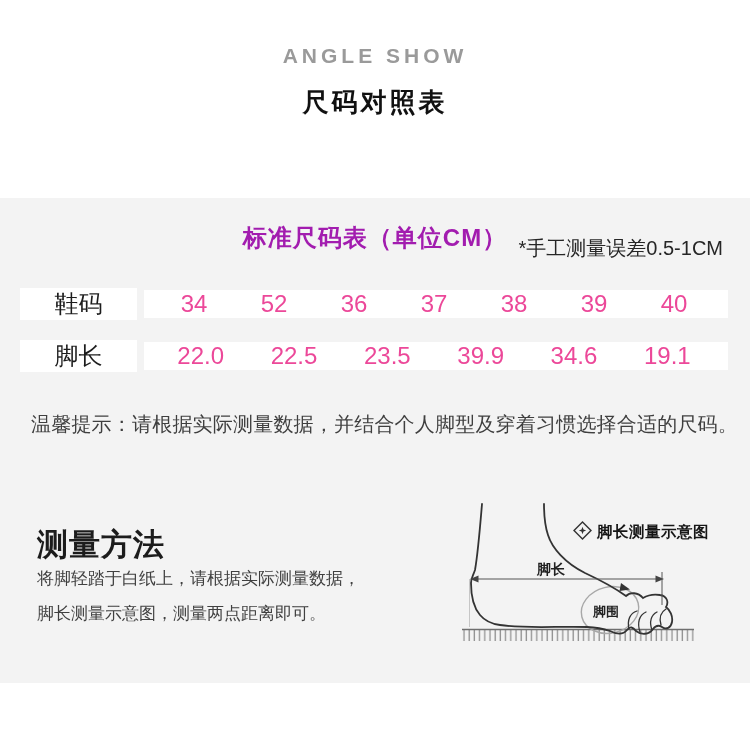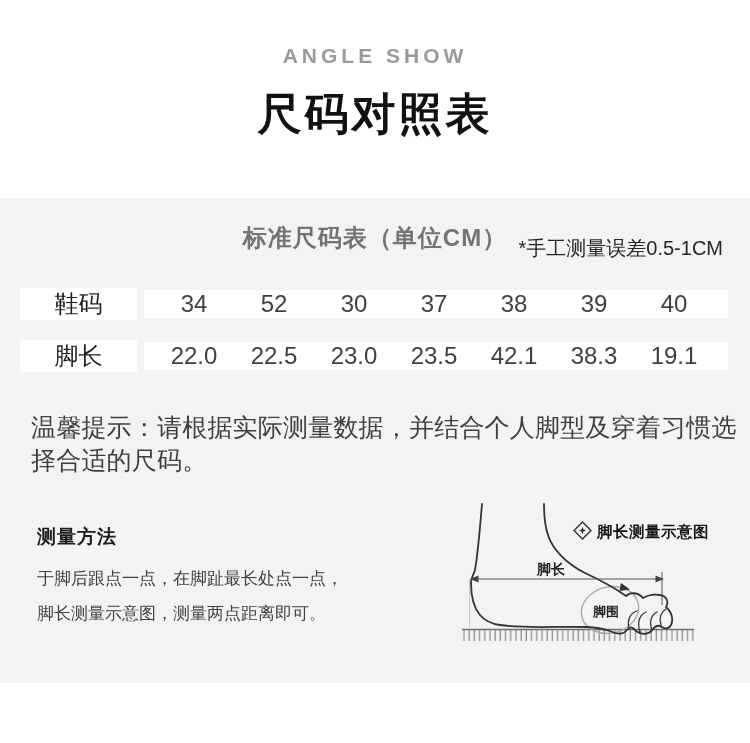--- a/index.html
+++ b/index.html
@@ -11,27 +11,27 @@
     color:#1a1a1a;
   }
   
   .hdr { position:absolute; top:0; left:0; width:750px; height:198px; background:#ffffff; text-align:center; }
   .eyebrow {
     position:absolute; top:44px; left:0; width:100%;
     font-size:21px; font-weight:bold; letter-spacing:4px; color:#9a9a9a;
   }
   .big-title {
     position:absolute; top:85px; left:0; width:100%;
-    font-size:44px; font-weight:bold; letter-spacing:3px; color:#111111;
+    font-size:26px; font-weight:bold; letter-spacing:3px; color:#111111;
   }
   
   .panel { position:absolute; top:198px; left:0; width:750px; height:485px; background:#f3f3f3; }
   .table-title {
     position:absolute; top:24px; left:0; width:100%; text-align:center;
-    font-size:24px; font-weight:bold; color:#737373; letter-spacing:1px;
+    font-size:24px; font-weight:bold; color:#a21caf; letter-spacing:1px;
   }
   .table-note {
     position:absolute; top:37px; right:27px;
     font-size:20px; color:#262626;
   }
   .trow {
     position:absolute; left:20px; right:22px; height:47px;
     display:flex;
     align-items:center;
   }
@@ -41,29 +41,29 @@
     width:117px; margin-right:7px; background:#ffffff;
     display:flex; align-items:center; justify-content:center;
     font-size:24px; color:#1c1c1c;
   }
   .tvals {
     flex:1; background:#ffffff; display:flex;
     padding:0 14px 0 10px;
   }
   .tcell {
     flex:1; display:flex; align-items:center; justify-content:center;
-    font-size:24px; color:#404040;
+    font-size:24px; color:#ec4899;
   }
   .tip {
     position:absolute; top:213px; left:31px; right:8px;
-    font-size:25px; color:#3f3f3f; letter-spacing:0.2px;
+    font-size:20px; color:#3f3f3f; letter-spacing:0.2px;
   }
   .m-heading {
     position:absolute; top:326px; left:37px;
-    font-size:19px; font-weight:bold; color:#1c1c1c; letter-spacing:1px;
+    font-size:31px; font-weight:bold; color:#1c1c1c; letter-spacing:1px;
   }
   .m-lines {
     position:absolute; top:363px; left:37px; width:390px;
     font-size:17px; line-height:35px; color:#404040;
   }
   .diagram-svg { position:absolute; top:300px; left:430px; width:280px; height:152px; }
   svg text { font-family:"Liberation Sans","DejaVu Sans",sans-serif; }
 </style>
 </head>
 <body>
@@ -78,46 +78,45 @@
   <div class="panel">
 
     <div class="table-title">标准尺码表（单位CM）</div>
     <div class="table-note">*手工测量误差0.5-1CM</div>
 
     <div class="trow r1">
       <div class="tlabel">鞋码</div>
       <div class="tvals">
         <div class="tcell">34</div>
         <div class="tcell">52</div>
-        <div class="tcell">30</div>
+        <div class="tcell">36</div>
         <div class="tcell">37</div>
         <div class="tcell">38</div>
         <div class="tcell">39</div>
         <div class="tcell">40</div>
       </div>
     </div>
 
     <div class="trow r2">
       <div class="tlabel">脚长</div>
       <div class="tvals">
         <div class="tcell">22.0</div>
         <div class="tcell">22.5</div>
-        <div class="tcell">23.0</div>
         <div class="tcell">23.5</div>
-        <div class="tcell">42.1</div>
-        <div class="tcell">38.3</div>
+        <div class="tcell">39.9</div>
+        <div class="tcell">34.6</div>
         <div class="tcell">19.1</div>
       </div>
     </div>
 
     <div class="tip">温馨提示：请根据实际测量数据，并结合个人脚型及穿着习惯选择合适的尺码。</div>
 
     <div class="m-heading">测量方法</div>
     <div class="m-lines">
-      <div>于脚后跟点一点，在脚趾最长处点一点，</div>
+      <div>将脚轻踏于白纸上，请根据实际测量数据，</div>
       <div>脚长测量示意图，测量两点距离即可。</div>
     </div>
 
     <svg class="diagram-svg" viewBox="0 0 280 152">
       <defs>
         <pattern id="rulerTicks" x="32" y="132" width="5.2" height="11" patternUnits="userSpaceOnUse">
           <line x1="2" y1="0" x2="2" y2="11" stroke="#909090" stroke-width="1.3"></line>
         </pattern>
       </defs>
 

